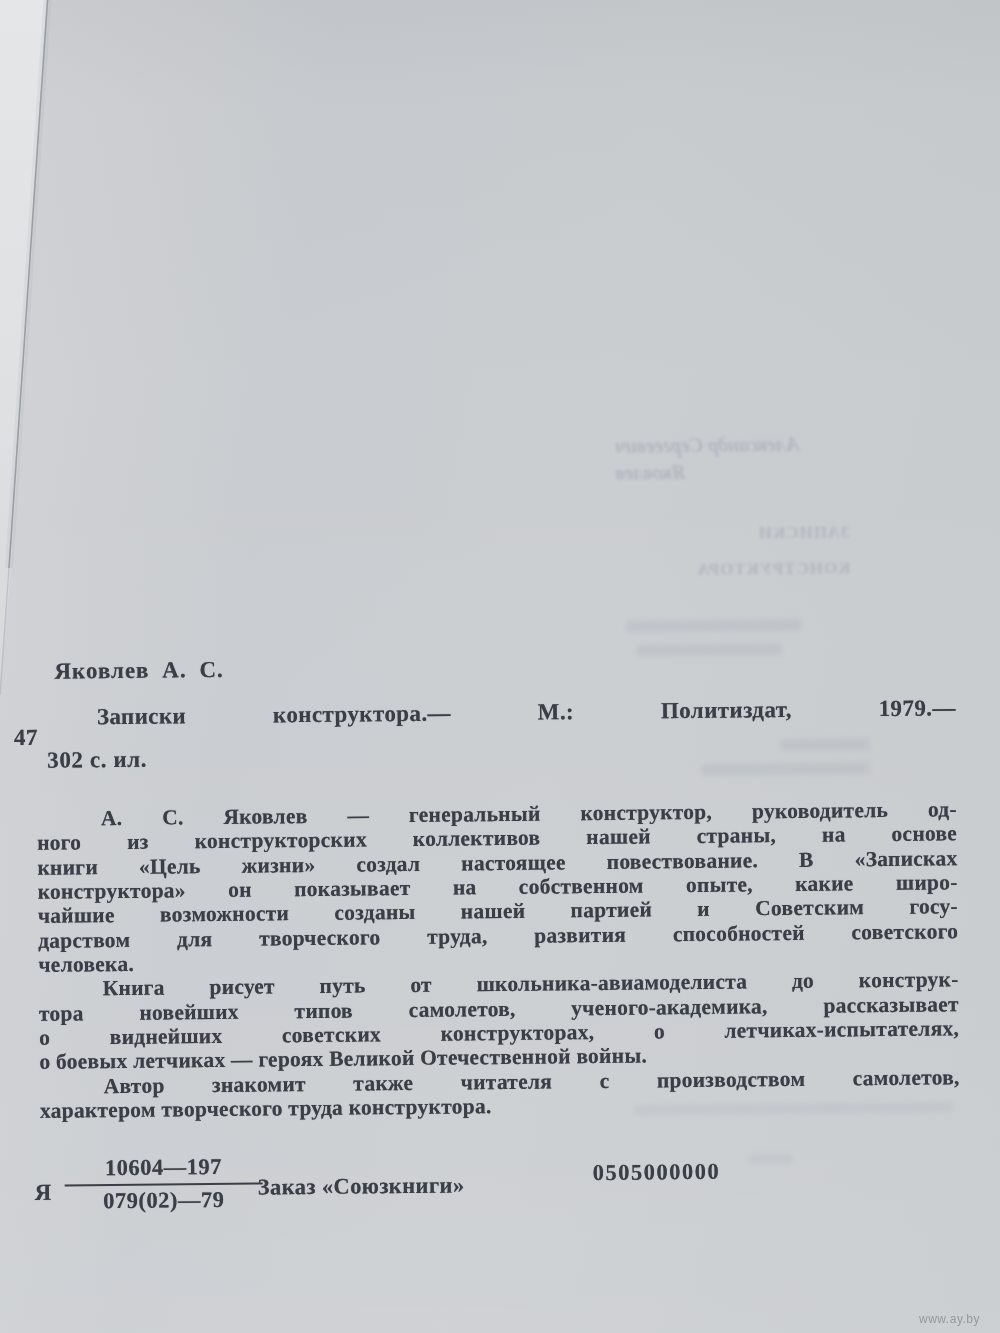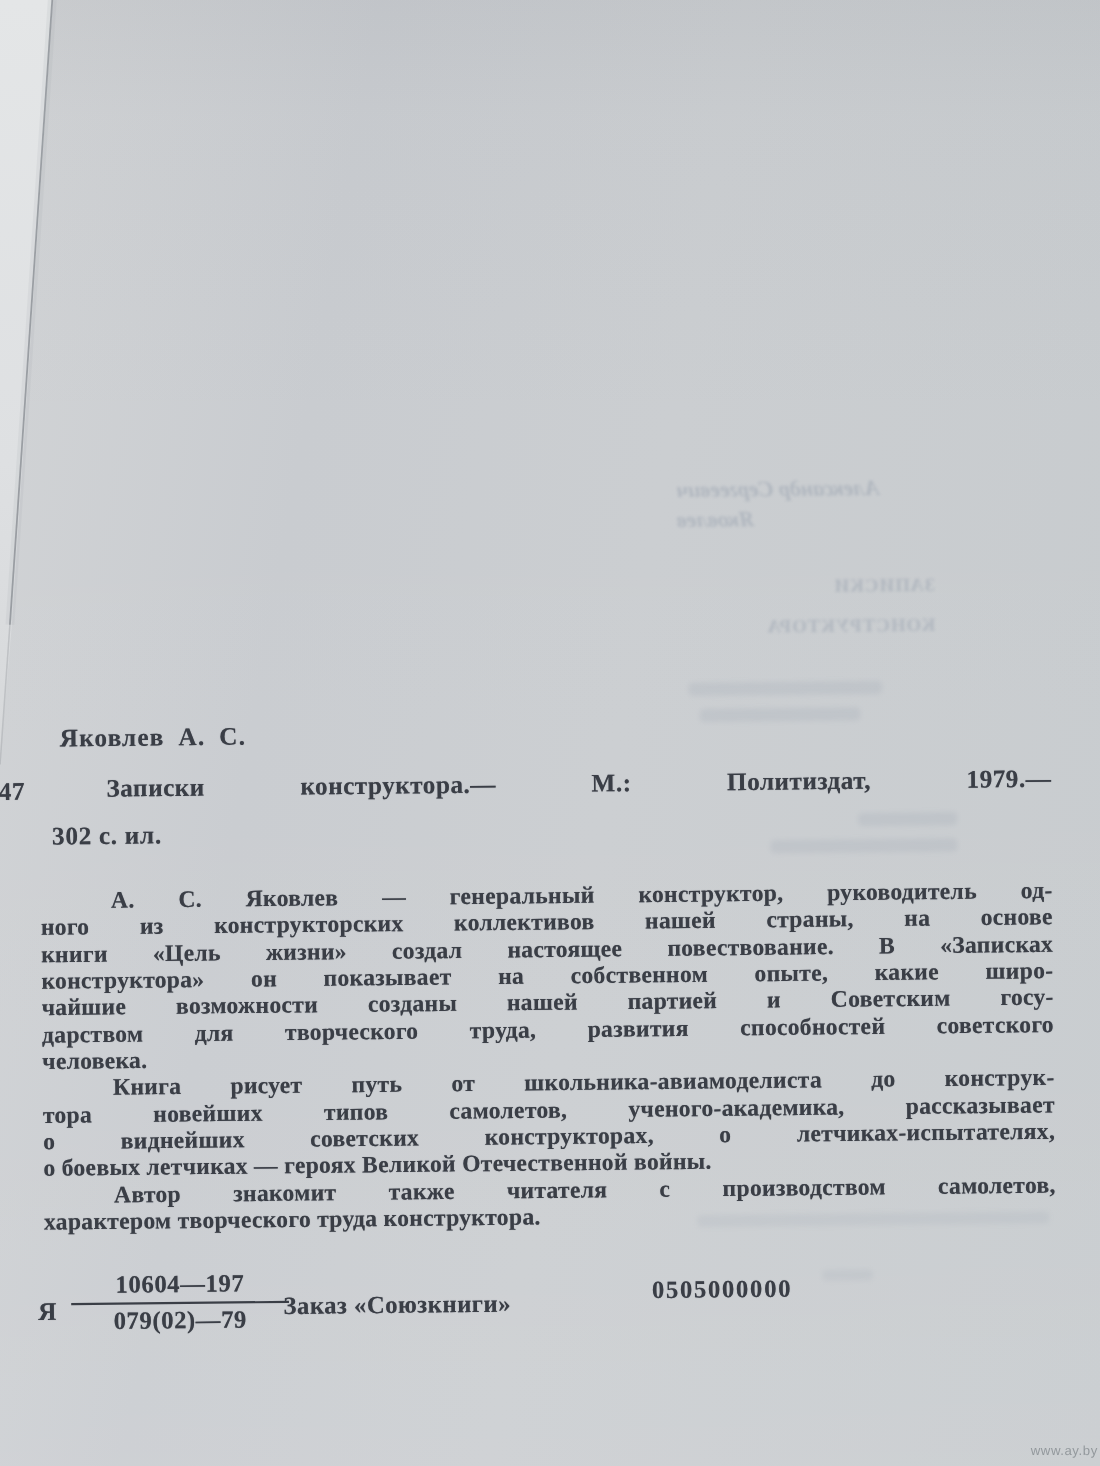--- a/index.html
+++ b/index.html
@@ -29,21 +29,21 @@
     position:absolute;inset:0;
     transform:rotate(-0.6deg);
     transform-origin:50% 55%;
     color:var(--ink);
   }
   .textcol{position:absolute;left:36px;top:0;width:920px;height:1333px;}
   .line-abs{position:absolute;white-space:nowrap;}
   .author{left:19px;top:654px;font-size:23px;font-weight:700;letter-spacing:1px;word-spacing:6px;}
   .titleline{position:absolute;left:0;top:700px;width:920px;font-size:23px;font-weight:700;
     text-align:justify;text-align-last:justify;text-indent:61px;letter-spacing:.4px;}
-  .code47{position:absolute;left:-37px;top:2px;font-size:23px;font-weight:700;text-indent:0;}
+  .code47{position:absolute;left:-37px;top:20px;font-size:23px;font-weight:700;text-indent:0;padding-left:15px;}
   .collation{left:11px;top:743px;font-size:23px;font-weight:700;letter-spacing:.6px;}
   .annotation{position:absolute;left:0;top:802px;width:920px;font-size:21.5px;font-weight:700;letter-spacing:.25px;}
   .annotation .ln{height:24.35px;line-height:24.35px;text-align:justify;text-align-last:justify;white-space:normal;}
   .annotation .ln.end{text-align-last:left;}
   .annotation .ln.ind{text-indent:64px;}
   
   .imp-letter{left:-6px;top:1175px;font-size:23px;font-weight:700;}
   .fraction{position:absolute;left:24px;top:1151px;width:198px;text-align:center;font-size:22.5px;font-weight:700;letter-spacing:.5px;}
   .fraction .num{padding-bottom:3px;border-bottom:2.2px solid var(--ink);}
   .fraction .den{padding-top:2px;}
@@ -56,21 +56,21 @@
   .ghost{position:absolute;color:var(--ghost);transform:scaleX(-1);filter:blur(1.4px);text-shadow:none;}
   .ghost-a{left:618px;top:434px;width:185px;text-align:right;font-style:italic;font-weight:700;font-size:20px;line-height:27px;opacity:.42;white-space:nowrap;}
   .ghost-b{left:712px;top:518px;width:140px;text-align:left;font-weight:700;font-size:17px;line-height:36px;letter-spacing:1px;opacity:.40;white-space:nowrap;}
   .smudge{position:absolute;background:var(--ghost);opacity:.16;filter:blur(2.5px);border-radius:4px;}
   .sm-c1{left:627px;top:622px;width:176px;height:12px;}
   .sm-c2{left:637px;top:646px;width:146px;height:12px;}
   .sm-d1{left:780px;top:742px;width:90px;height:12px;}
   .sm-d2{left:700px;top:766px;width:170px;height:12px;}
   .sm-e1{left:630px;top:1106px;width:320px;height:11px;opacity:.12;}
   .sm-e2{left:743px;top:1157px;width:46px;height:10px;opacity:.12;}
-  .watermark{position:absolute;right:2px;bottom:7px;font-family:"Liberation Sans",sans-serif;font-size:12px;color:var(--wm);letter-spacing:.5px;opacity:.9;}
+  .watermark{position:absolute;right:20px;bottom:7px;font-family:"Liberation Sans",sans-serif;font-size:12px;color:var(--wm);letter-spacing:.5px;opacity:.9;}
 </style>
 </head>
 <body>
 
 <div class="photo">
 
   <div class="edge-sliver"></div>
   <svg class="seam-svg" width="120" height="720">
     <line x1="47.5" y1="0" x2="9" y2="568" stroke="#84888e" stroke-width="1.6" opacity="0.75"></line>
     <line x1="47.5" y1="0" x2="9" y2="568" stroke="#9aa0a6" stroke-width="8" opacity="0.12"></line>

